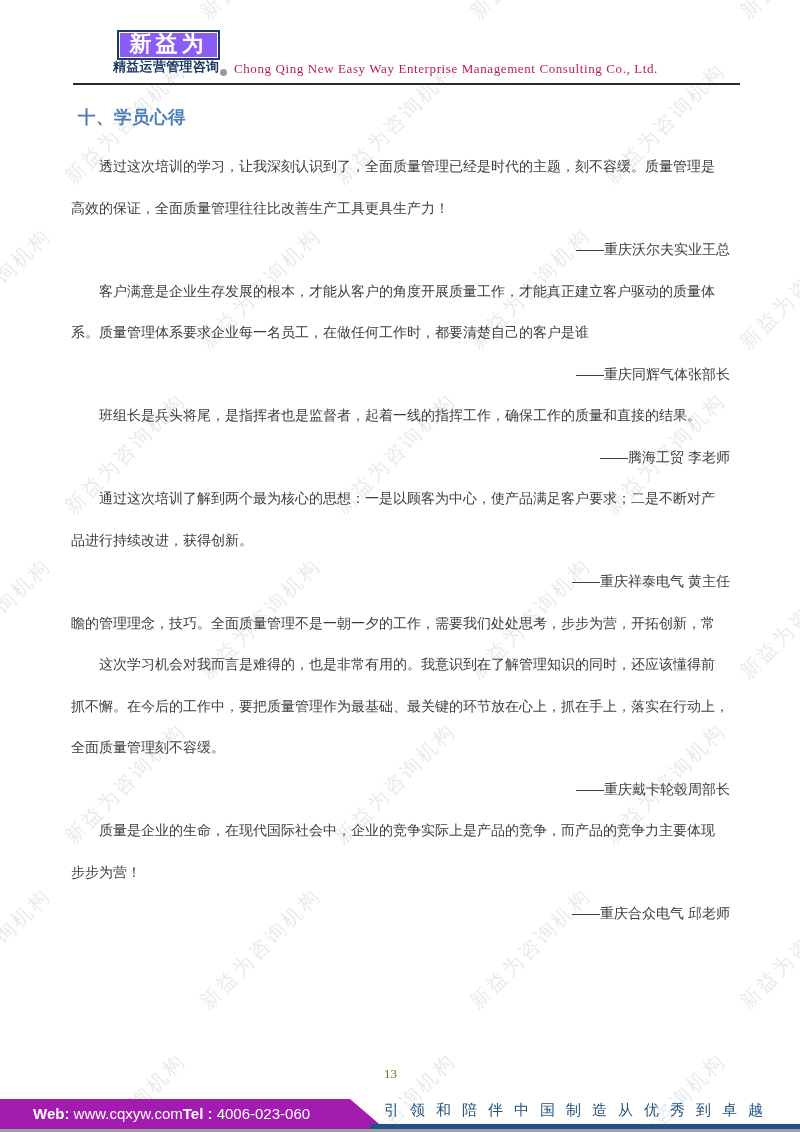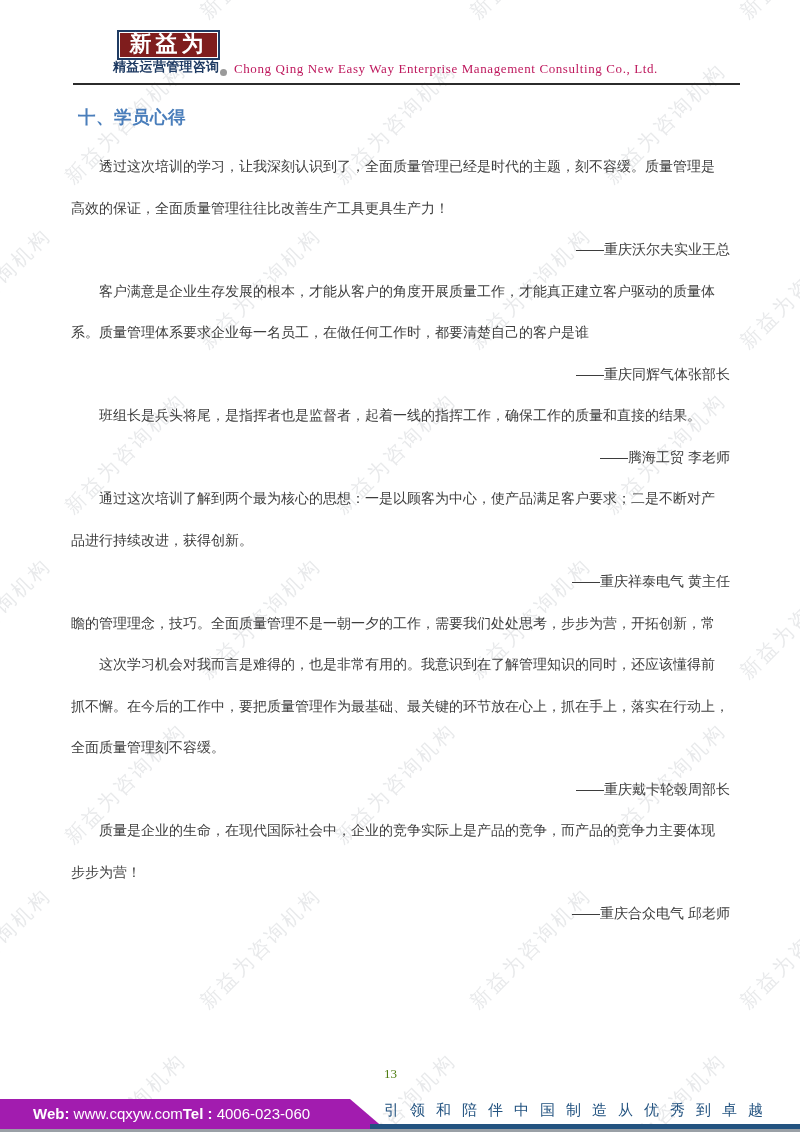--- a/index.html
+++ b/index.html
@@ -13,21 +13,21 @@
   .wm-layer { position:absolute; inset:0; z-index:1; pointer-events:none; }
   .wm {
     position:absolute; transform:rotate(-45deg);
     font-size:20px; letter-spacing:3px; white-space:nowrap;
     color:#b9bdc2; opacity:0.32;
   }
   
   .hdr { position:absolute; inset:0; z-index:2; }
   .logo-box {
     position:absolute; left:117px; top:30px; width:103px; height:30px;
-    background:#7f1d1d; color:#ffffff; text-align:center;
+    background:#8b5cf6; color:#ffffff; text-align:center;
     font-weight:bold; font-size:22px; line-height:28px; letter-spacing:4px;
     box-shadow:inset 0 0 0 2px #1f3b63, inset 0 0 0 3px #ffffff;
   }
   .logo-sub {
     position:absolute; left:113px; top:60px; width:108px;
     color:#1f3b63; font-weight:bold; font-size:13px; line-height:13px;
     letter-spacing:0.3px; white-space:nowrap;
   }
   .logo-dot {
     position:absolute; left:220px; top:69px; width:7px; height:7px;

